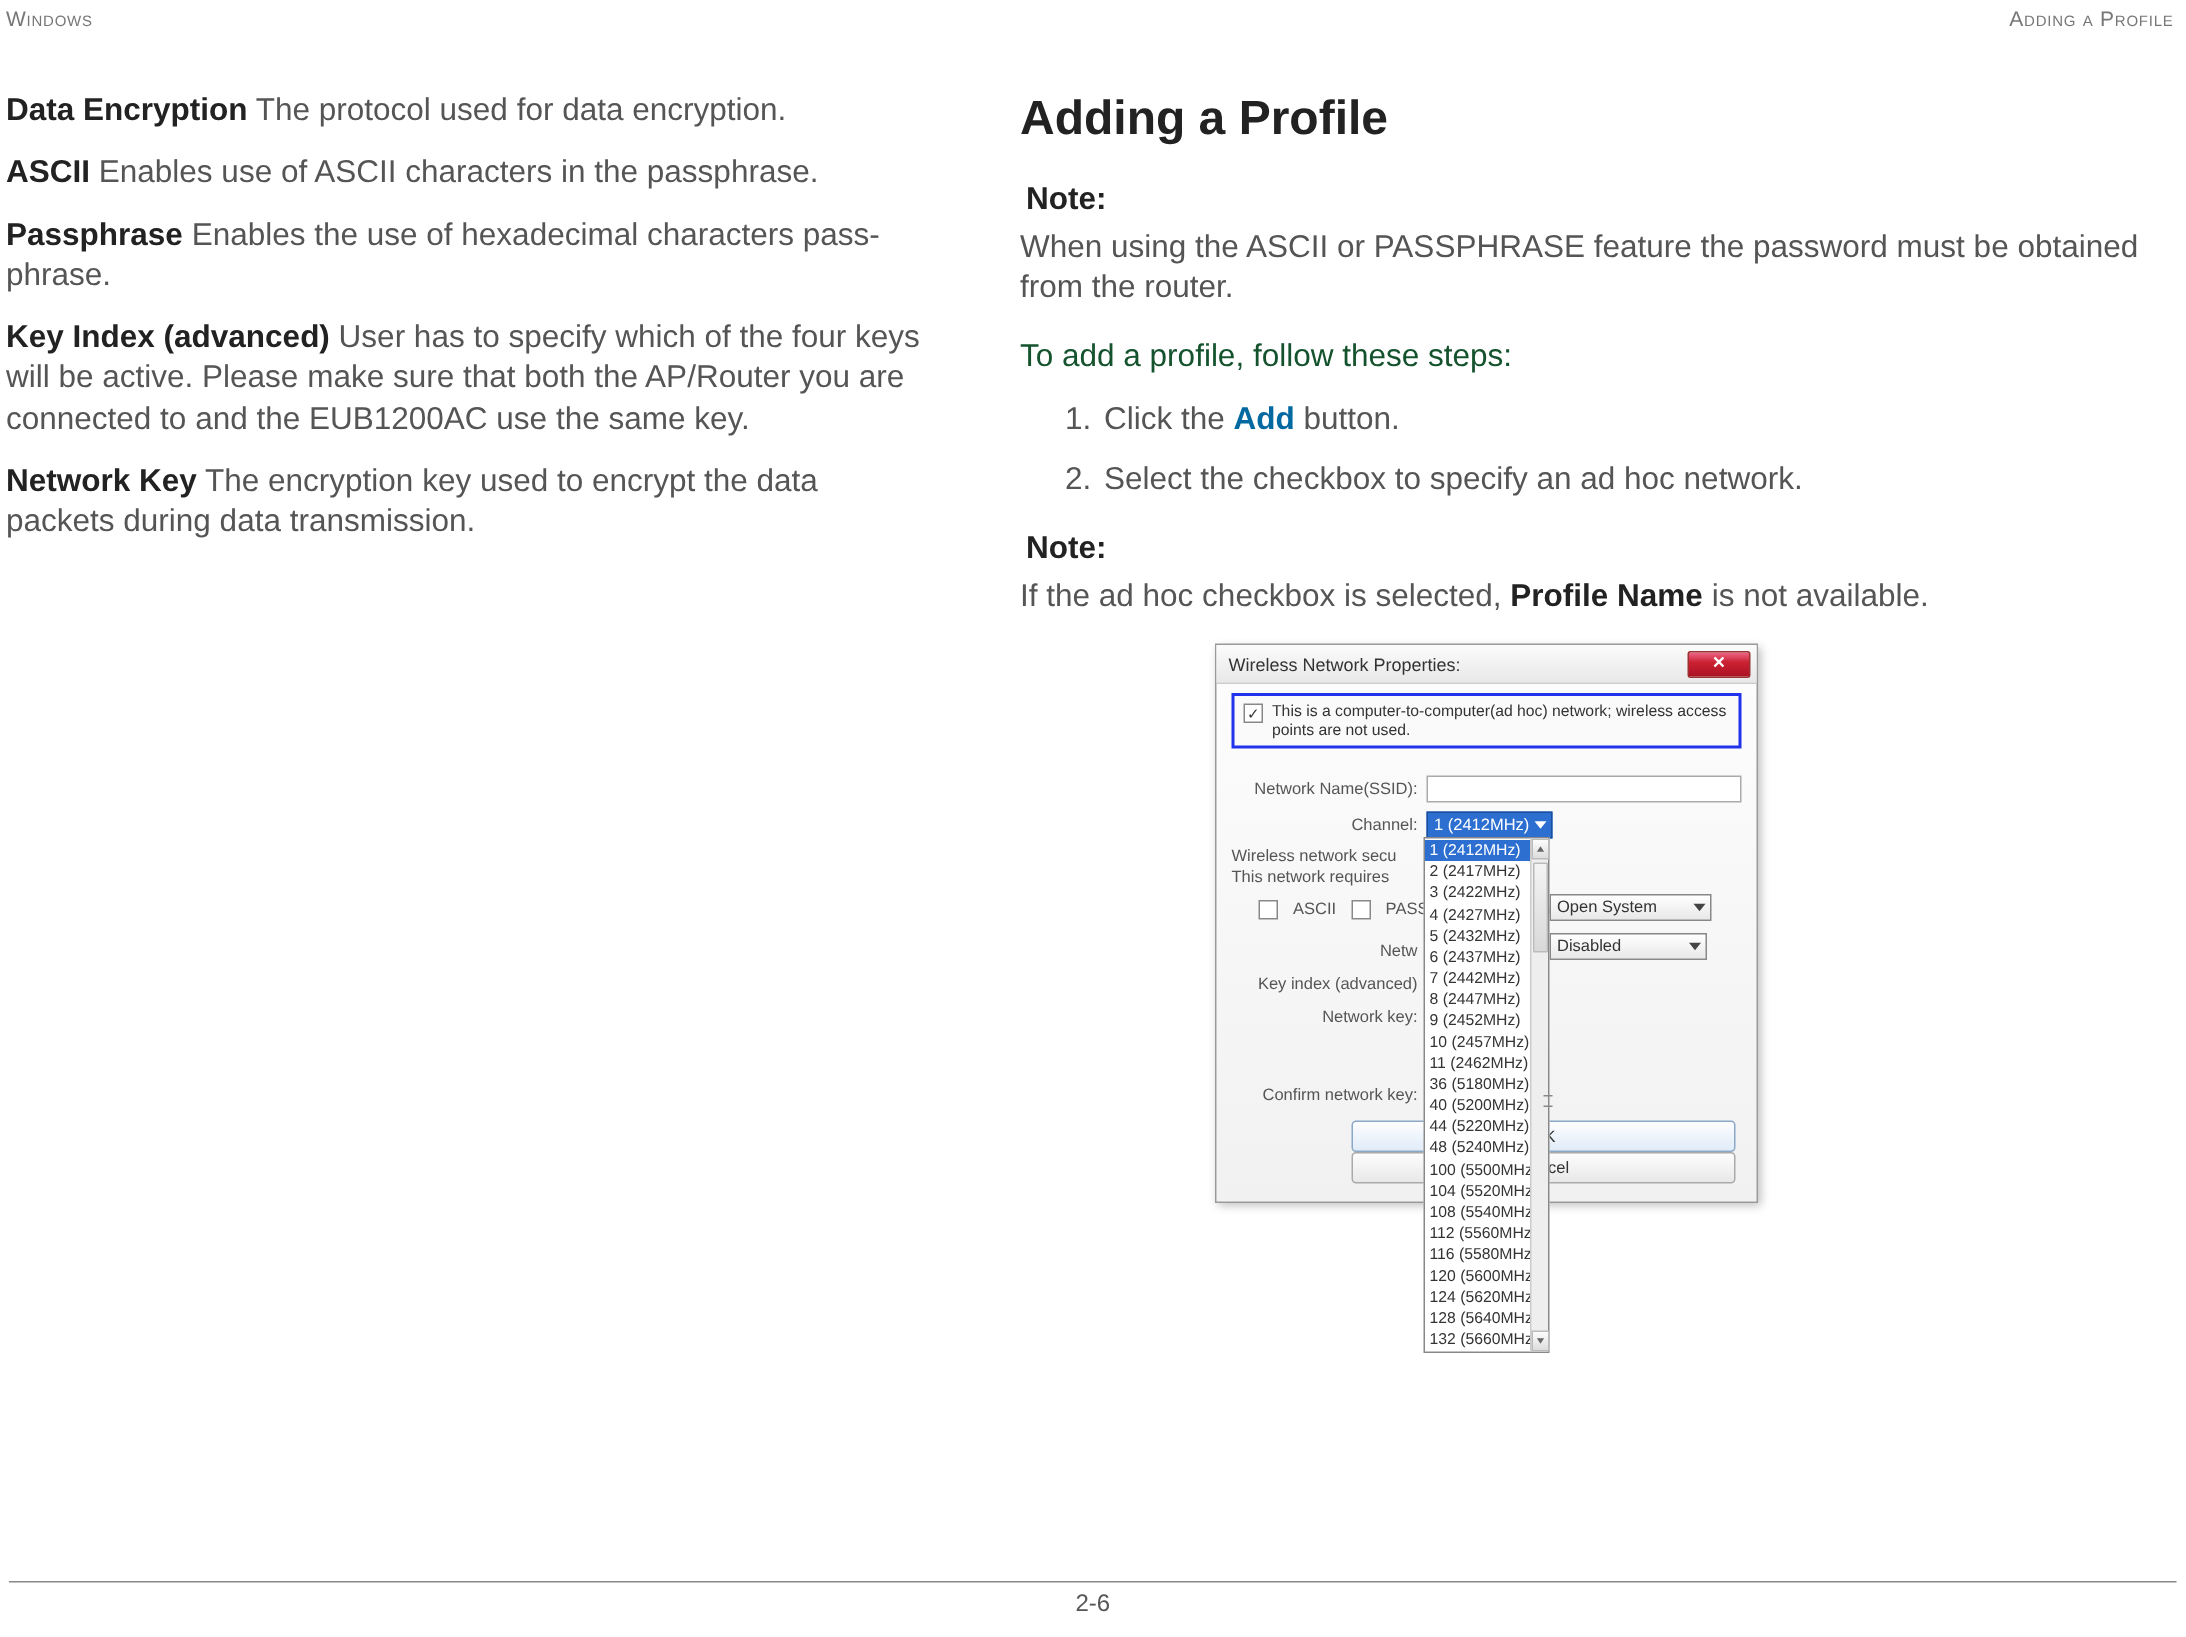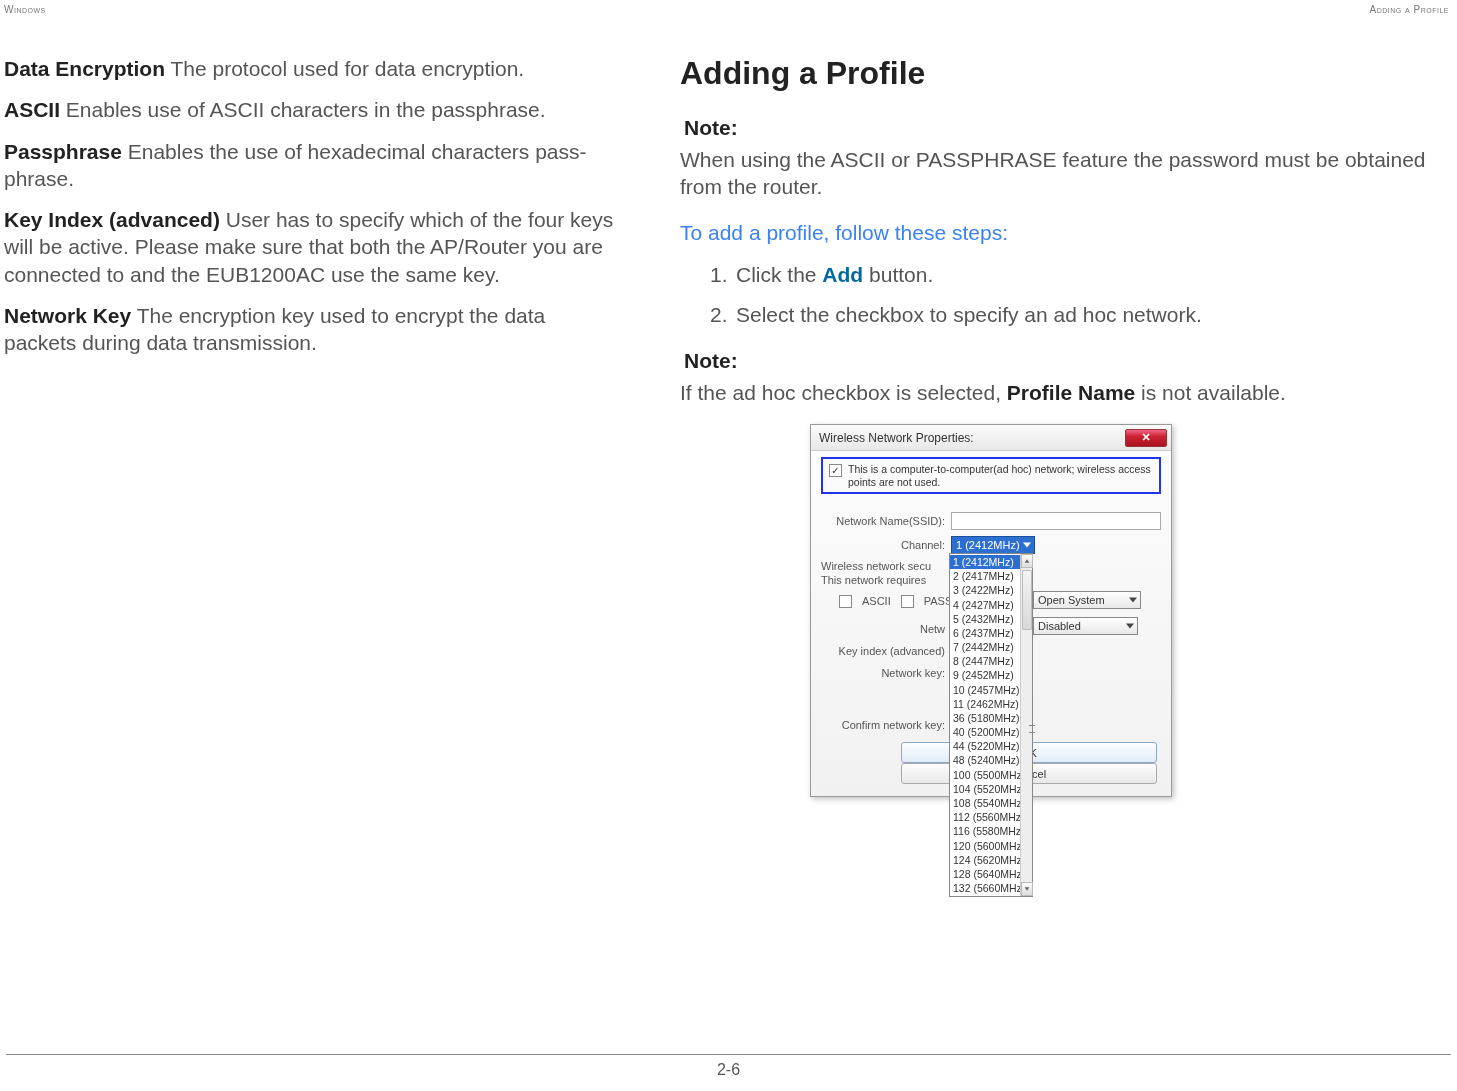--- a/index.html
+++ b/index.html
@@ -9,21 +9,21 @@
     height: 1091px;
     font-family: Arial, Helvetica, sans-serif;
     color: #555;
     position: relative;
     padding: 0;
   }
   .page-header {
     display: flex;
     justify-content: space-between;
     padding: 4px 8px 0 4px;
-    font-size: 10px;
+    font-size: 14px;
     color: #777;
     font-variant: small-caps;
     letter-spacing: 0.5px;
   }
   .columns {
     display: flex;
     gap: 60px;
     padding: 40px 10px 0 0;
   }
   .col-left {
@@ -59,21 +59,21 @@
   .note-body {
     font-size: 21px;
     line-height: 1.3;
     color: #555;
     margin-bottom: 18px;
   }
   .note-body .bold { font-weight: bold; color:#222; }
   .para {
     font-size: 21px;
     line-height: 1.3;
-    color: #3b82f6;
+    color: #14532d;
     margin-bottom: 14px;
   }
   .steps {
     font-size: 21px;
     line-height: 1.45;
     color: #555;
     margin: 0 0 18px 30px;
     padding: 0;
     list-style: none;
   }

